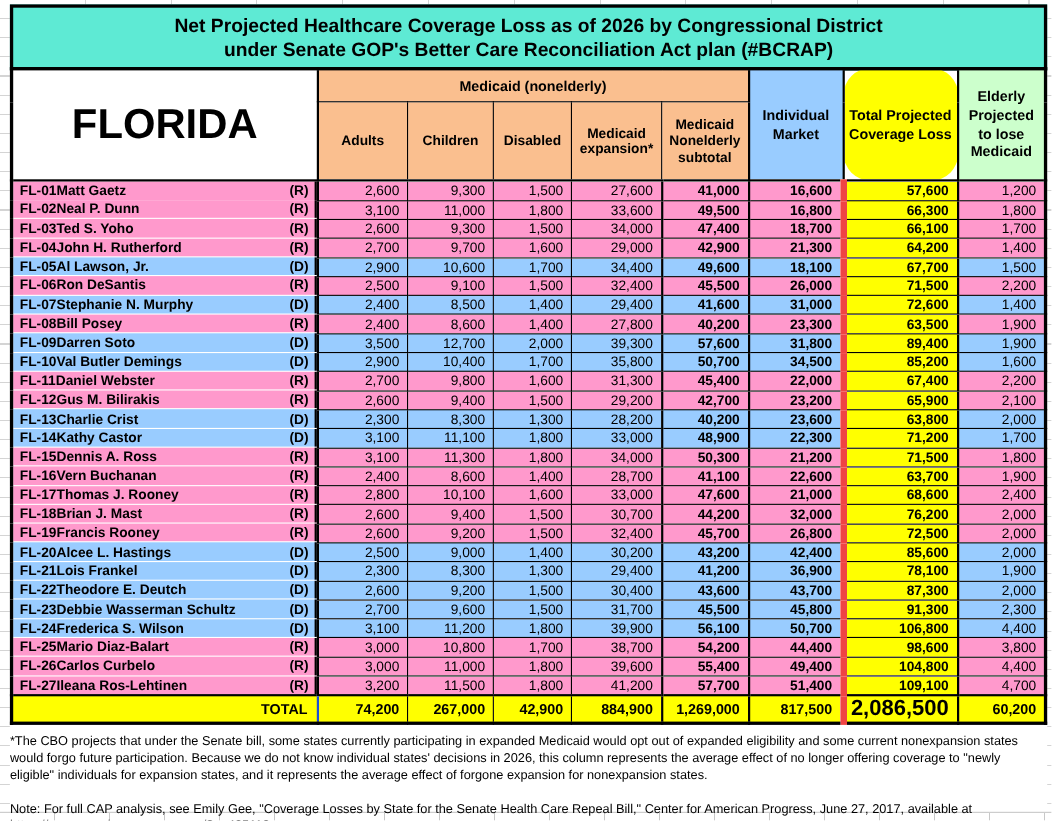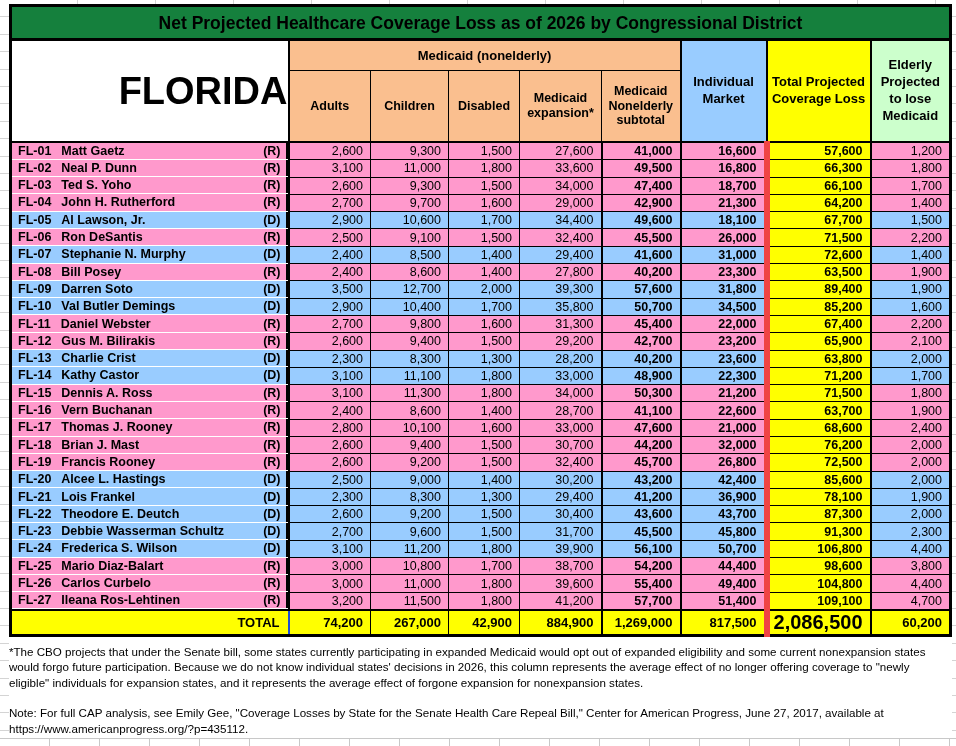--- a/index.html
+++ b/index.html
@@ -11,54 +11,54 @@
   .grid-top{position:absolute;left:0;top:0;width:956px;height:4px;
     background:repeating-linear-gradient(to right,transparent 0px,transparent 77px,#d4d4d4 77px,#d4d4d4 78px);}
   .grid-right{position:absolute;right:0;top:0;width:4px;height:738px;
     background:repeating-linear-gradient(to bottom,transparent 0px,transparent 16.4px,#d4d4d4 16.4px,#d4d4d4 17.4px);}
   .grid-bottom{position:absolute;left:0;bottom:0;width:956px;height:7px;border-top:1px solid #c8c8c8;
     background:repeating-linear-gradient(to right,transparent 0px,transparent 49px,#c8c8c8 49px,#c8c8c8 50px);}
 
   .content{position:absolute;left:9px;top:4px;width:943px;}
 
   
-  .title-block{border:3px solid #000;background:#15803d;text-align:center;padding:5px 4px 4px 4px;}
+  .title-block{border:3px solid #000;background:#5eead4;text-align:center;padding:5px 4px 4px 4px;}
   .title-line1,.title-line2{font-size:17.5px;font-weight:bold;line-height:1.28;}
   .title-line3,.title-line4{font-size:12.5px;font-weight:bold;line-height:1.32;}
 
   
   table.main{border-collapse:collapse;width:943px;margin-top:-3px;border:3px solid #000;table-layout:fixed;}
   col.c-district{width:278px;}
   col.c-adults{width:82px;}
   col.c-children{width:78px;}
   col.c-disabled{width:71px;}
   col.c-expansion{width:82px;}
   col.c-subtotal{width:79px;}
   col.c-individual{width:86px;}
   col.c-total{width:104px;}
   col.c-elderly{width:80px;}
 
   th,td{border:1px solid #000;padding:0;overflow:hidden;white-space:nowrap;}
 
-  th.florida{background:#fff;font-size:38px;font-weight:bold;text-align:right;border-right:2px solid #000;border-bottom:2px solid #000;}
+  th.florida{background:#fff;font-size:38px;font-weight:bold;text-align:center;border-right:2px solid #000;border-bottom:2px solid #000;}
   th.group{background:var(--medicaid-header);font-size:13px;font-weight:bold;height:20px;border-left:2px solid #000;border-right:2px solid #000;}
   th.sub{background:var(--medicaid-header);font-size:12.5px;font-weight:bold;height:50px;white-space:normal;line-height:1.18;vertical-align:middle;border-bottom:2px solid #000;padding:0 2px;}
   th.sub.first{border-left:2px solid #000;}
   th.sub.last{border-right:2px solid #000;}
   th.vhead{font-size:13px;font-weight:bold;white-space:normal;line-height:1.3;vertical-align:middle;border-left:2px solid #000;border-right:2px solid #000;border-bottom:2px solid #000;padding:16px 3px;}
   th.ind{background:var(--individual-header);}
-  th.totalh{background:var(--total-column);}
+  th.totalh{background:var(--total-column);border-radius:24px;}
   th.eld{background:var(--elderly-header);}
 
   tr.data-row td{height:16.3px;font-size:12.5px;vertical-align:middle;}
   tr.rep td{background:var(--republican-row);}
   tr.dem td{background:var(--democrat-row);}
   tr.data-row td.c6,tr.total-row td{background:var(--total-column);}
 
-  td.name-cell{display:flex;align-items:center;gap:10px;border:none;padding-left:6px;font-weight:bold;}
+  td.name-cell{display:flex;align-items:center;border:none;padding-left:6px;font-weight:bold;}
   td.name-cell .party{margin-left:auto;padding-right:5px;}
   tr.data-row td:first-child{border-right:2px solid #000;}
   td.num{text-align:right;padding-right:7px;}
   td.c0{border-left:2px solid #000;}
   td.c4{font-weight:bold;border-left:2px solid #000;border-right:2px solid #000;}
   td.c5{font-weight:bold;border-right:6px solid #ef4444;}
   td.c6{font-weight:bold;border-right:2px solid #000;}
 
   tr.total-row td{height:21px;font-weight:bold;font-size:13px;border-top:2px solid #000;}
   tr.total-row td.total-label{text-align:right;padding-right:8px;border-right:2px solid #1d4ed8;}
@@ -74,20 +74,21 @@
 
 <div class="grid-top"></div>
 <div class="grid-left"></div>
 <div class="grid-right"></div>
 <div class="grid-bottom"></div>
 
 <div class="content">
 
   <div class="title-block">
     <div class="title-line1">Net Projected Healthcare Coverage Loss as of 2026 by Congressional District</div>
+    <div class="title-line2">under Senate GOP's Better Care Reconciliation Act plan (#BCRAP)</div>
   </div>
 
   <table class="main">
     <colgroup>
       <col class="c-district">
         <col class="c-adults">
         <col class="c-children">
         <col class="c-disabled">
       <col class="c-expansion">
         <col class="c-subtotal">

